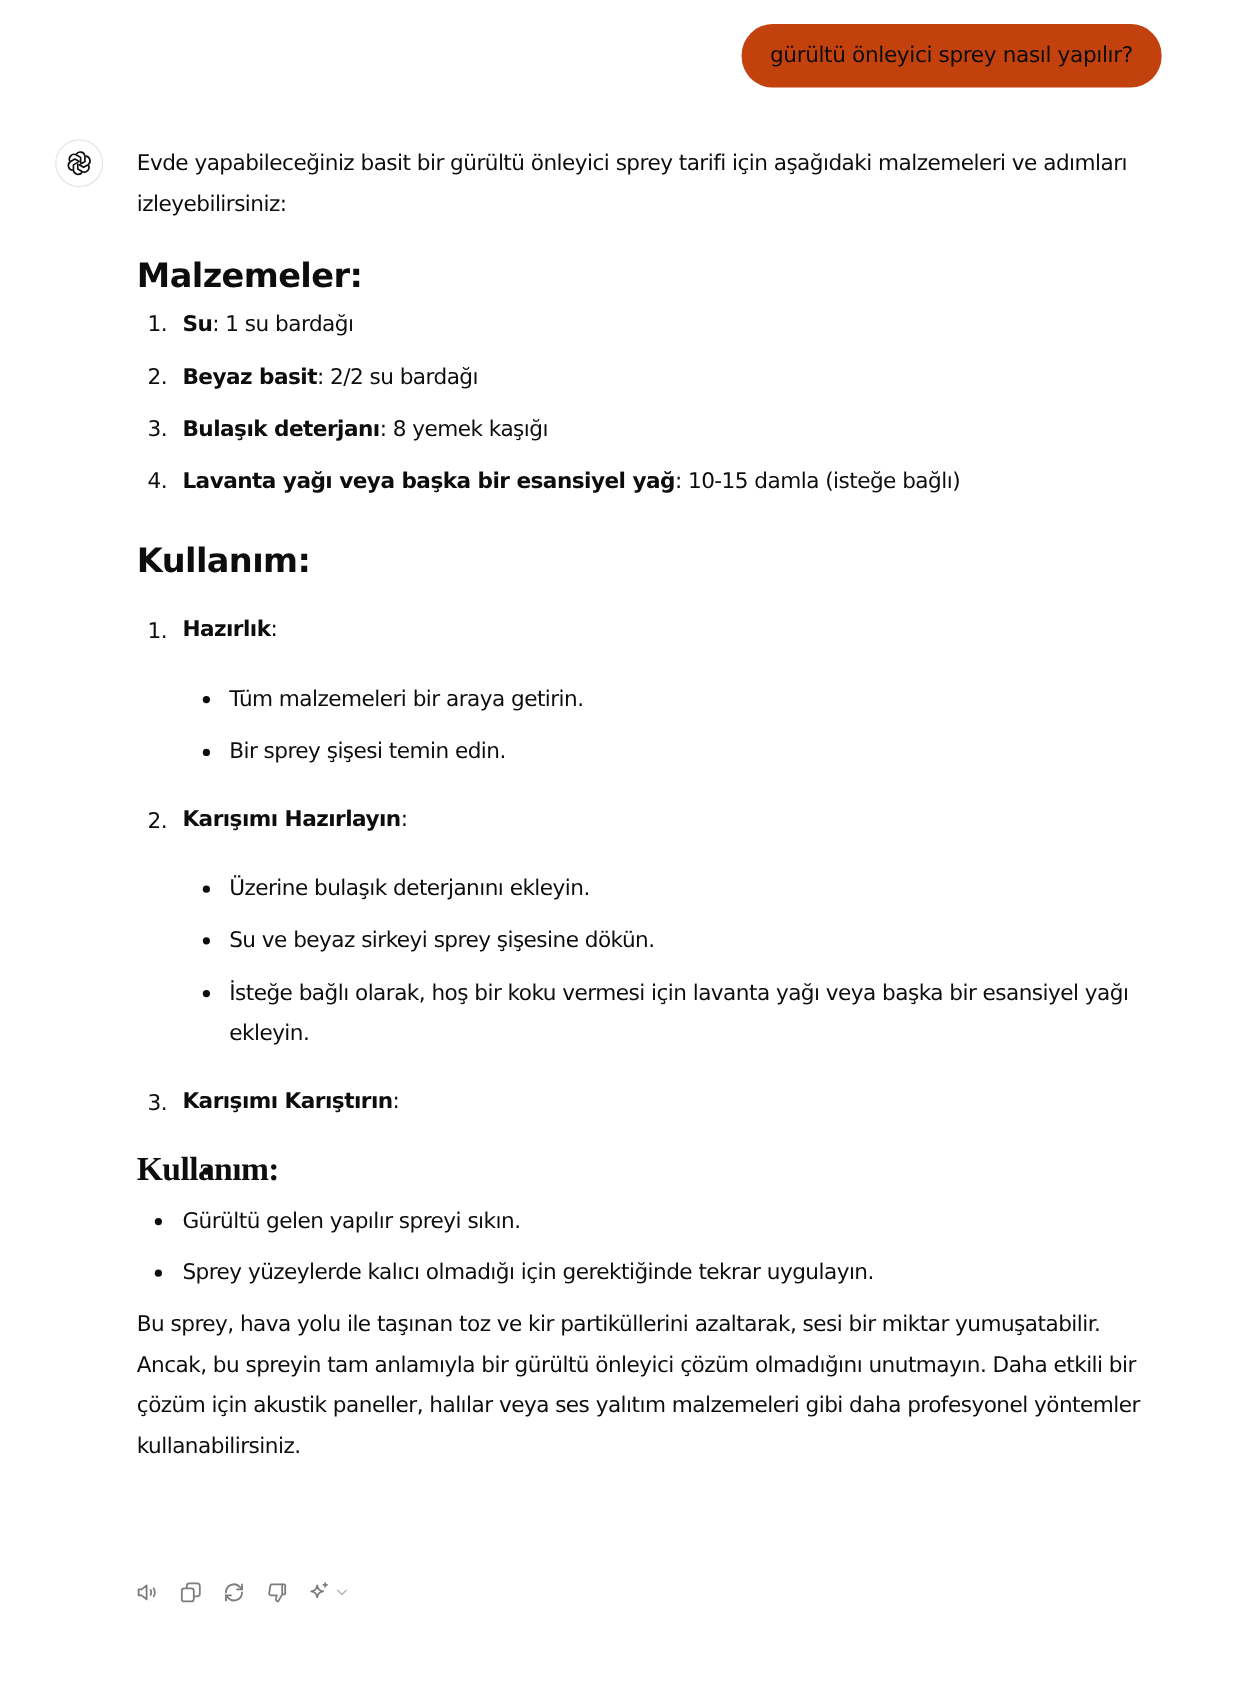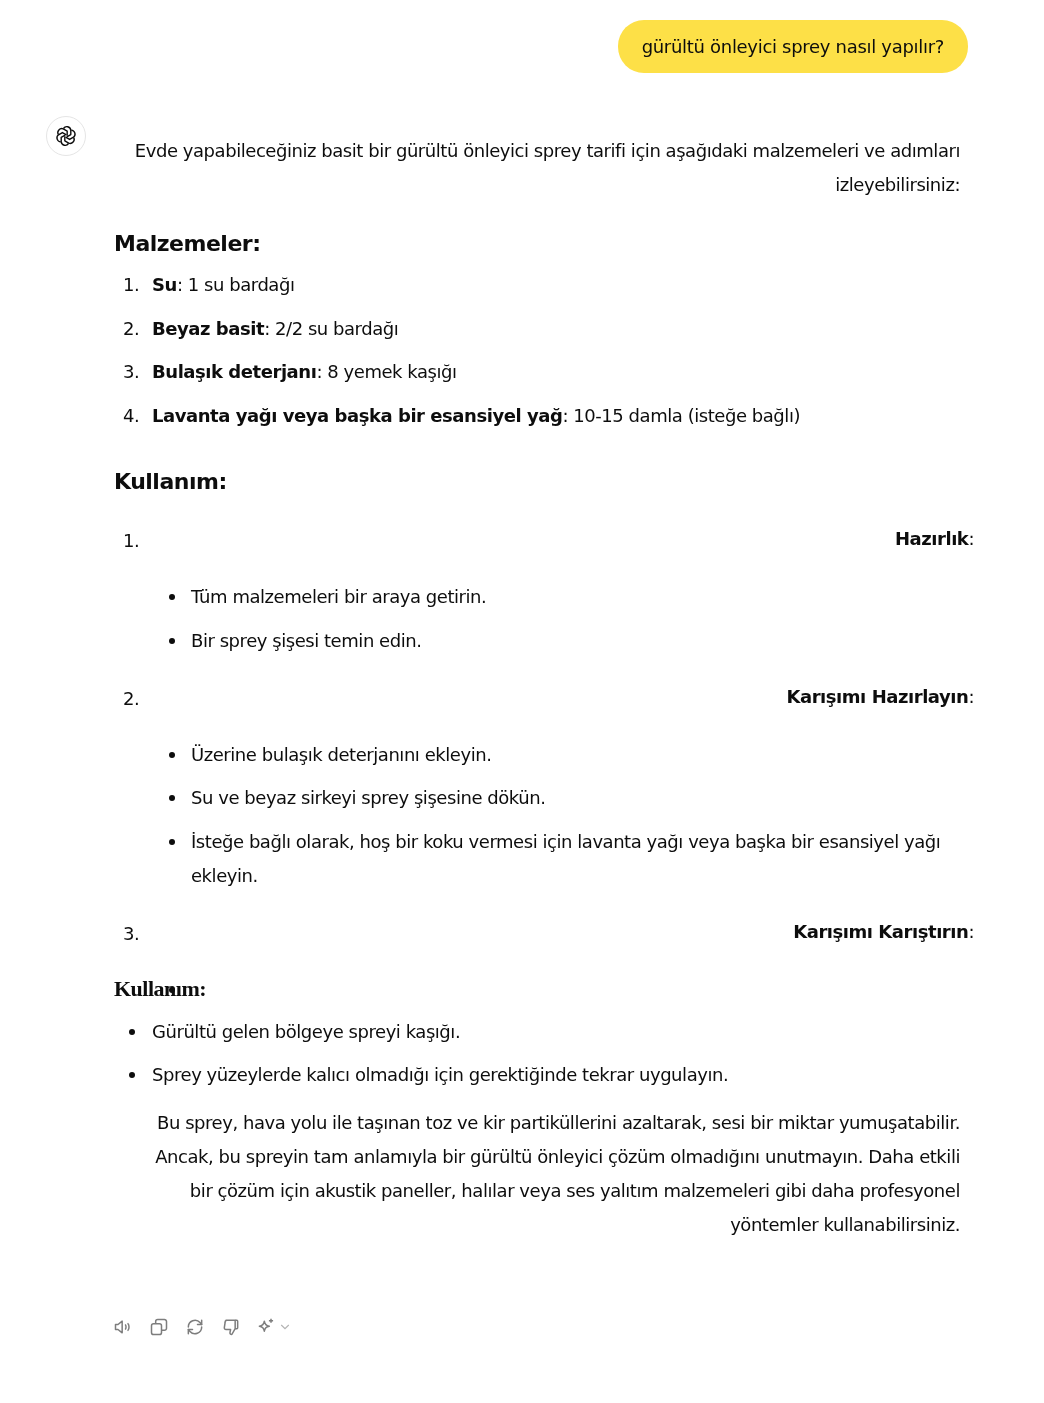--- a/index.html
+++ b/index.html
@@ -8,60 +8,60 @@
     font-family: "DejaVu Sans", "Liberation Sans", sans-serif;
     color: #0d0d0d;
     font-size: 18px;
     position: relative;
     overflow: hidden;
   }
   .user-row {
     position: absolute; top: 20px; right: 76px;
   }
   .user-bubble {
-    background: #fde047;
+    background: #c2410c;
     border-radius: 26px;
     padding: 0 24px;
     height: 53px;
     line-height: 53px;
     font-size: 18px;
     letter-spacing: -0.3px;
     color: #0d0d0d;
   }
   .avatar {
     position: absolute; left: 46px; top: 116px;
     width: 40px; height: 40px; border-radius: 50%;
     border: 1px solid #e5e5e5;
     display: flex; align-items: center; justify-content: center;
     background: #fff;
   }
   .assistant {
     position: absolute; left: 114px; top: 120px; width: 860px;
     font-size: 18px; letter-spacing: -0.45px; line-height: 34px;
   }
-  .assistant p { margin: 14px; text-align: right; }
+  .assistant p { margin: 0; }
   .assistant h3 {
-    font-size: 22px; font-weight: bold; letter-spacing: -0.5px;
+    font-size: 28px; font-weight: bold; letter-spacing: -0.5px;
     line-height: 32px;
   }
   .h-malz { margin-top: 26px; }
   .h-adim { margin-top: 22px; }
   .h-kull { margin-top: 22px; font-family: Liberation Serif, serif; }
   ol.ingredients { list-style: none; margin-top: 10px; }
   ol.ingredients li { position: relative; padding-left: 38px; height: 43.5px; line-height: 30px; }
   ol .num { position: absolute; left: 9px; top: 0; }
   b { font-weight: bold; }
   ol.steps { list-style: none; margin-top: 26px; }
   ol.steps > li { position: relative; padding-left: 38px; }
   ol.steps > li .step-head { line-height: 30px; height: 30px; }
   ul.sub { list-style: none; margin-top: 26px; margin-bottom: 24px; }
   ul.sub li { position: relative; padding-left: 77px; line-height: 34px; margin-bottom: 9.5px; }
   .step-li { padding-left: 0 !important; }
   .step-li .num { left: 9px; }
-  .step-li .step-head { padding-left: 38px; text-align: right; }
+  .step-li .step-head { padding-left: 38px; }
   .step-li ul.sub li { padding-left: 77px; }
   .bullet-dot {
     display: inline-block; width: 6px; height: 6px; border-radius: 50%; background: #0d0d0d;
     position: absolute; top: 14px;
   }
   ul.usage { list-style: none; margin-top: 10px; }
   ul.usage li { position: relative; padding-left: 38px; line-height: 34px; margin-bottom: 9px; }
   ul.usage li .bullet-dot { left: 15px; }
   .closing { margin-top: 14px; }
   .actions {
@@ -126,21 +126,21 @@
       <span class="num">3.</span>
       <div class="step-head"><b>Karışımı Karıştırın</b><span>:</span></div>
       <ul class="sub" style="margin-bottom:12px">
         <li><span class="bullet-dot" style="left:55px"></span></li>
       </ul>
     </li>
   </ol>
 
   <h3 class="h-kull">Kullanım:</h3>
   <ul class="usage">
-    <li><span class="bullet-dot"></span><span>Gürültü gelen bölgeye spreyi kaşığı.</span></li>
+    <li><span class="bullet-dot"></span><span>Gürültü gelen yapılır spreyi sıkın.</span></li>
     <li><span class="bullet-dot"></span><span>Sprey yüzeylerde kalıcı olmadığı için gerektiğinde tekrar uygulayın.</span></li>
   </ul>
 
   <p class="closing">Bu sprey, hava yolu ile taşınan toz ve kir partiküllerini azaltarak, sesi bir miktar yumuşatabilir. Ancak, bu spreyin tam anlamıyla bir gürültü önleyici çözüm olmadığını unutmayın. Daha etkili bir çözüm için akustik paneller, halılar veya ses yalıtım malzemeleri gibi daha profesyonel yöntemler kullanabilirsiniz.</p>
 </div>
 
 <div class="actions">
   <div class="act">
     <svg viewBox="0 0 24 24" fill="none" stroke="#7d7d7d" stroke-width="1.8" stroke-linecap="round" stroke-linejoin="round">
       <path d="M3 9h3l5-4v14l-5-4H3z"></path>

